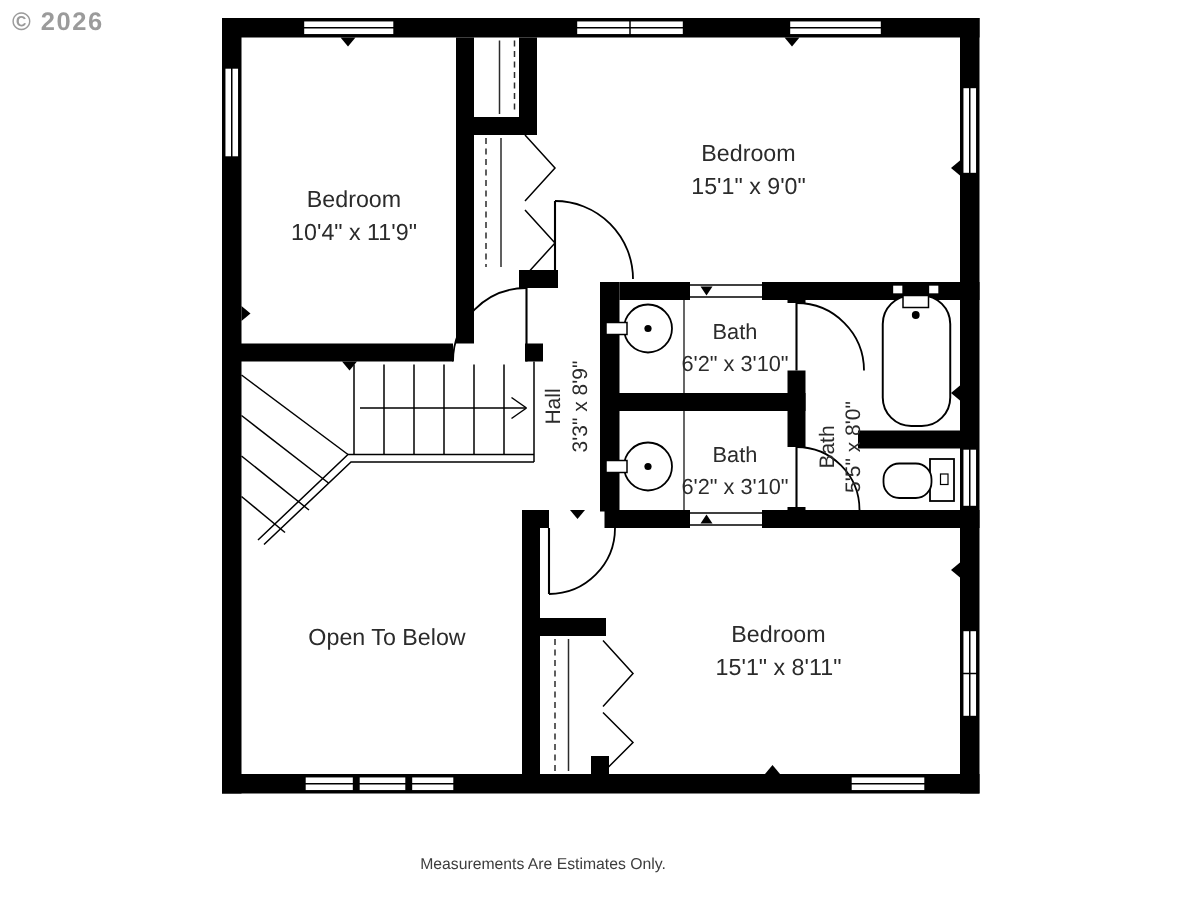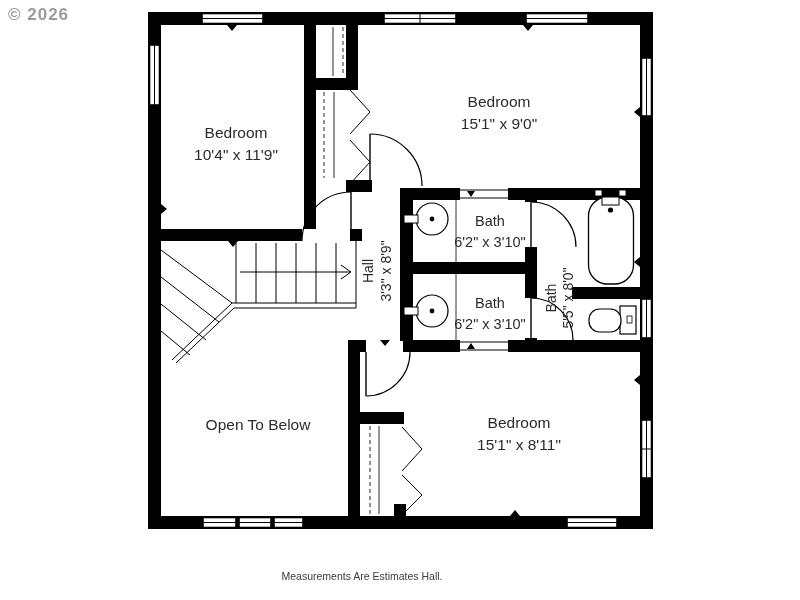--- a/index.html
+++ b/index.html
@@ -243,14 +243,14 @@
       <text class="vert-label" x="368" y="271" transform="rotate(-90 368 271)" dominant-baseline="central">Hall</text>
       <text class="vert-label" x="386" y="271" transform="rotate(-90 386 271)" dominant-baseline="central">3'3" x 8'9"</text>
 
       <text class="room-label" x="258" y="430">Open To Below</text>
 
       <text class="room-label" x="519" y="428">Bedroom</text>
       <text class="room-label" x="519" y="450">15'1" x 8'11"</text>
     </g>
   </svg>
 
-  <div class="footer">Measurements Are Estimates Hall.</div>
+  <div class="footer">Measurements Are Estimates Only.</div>
 </div>
 
 </body></html>

